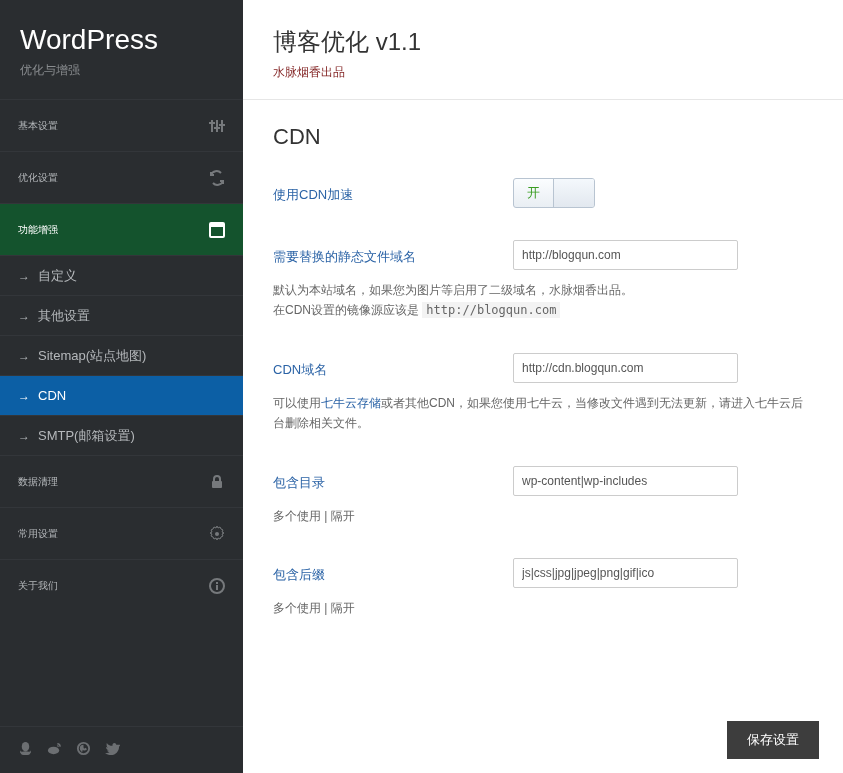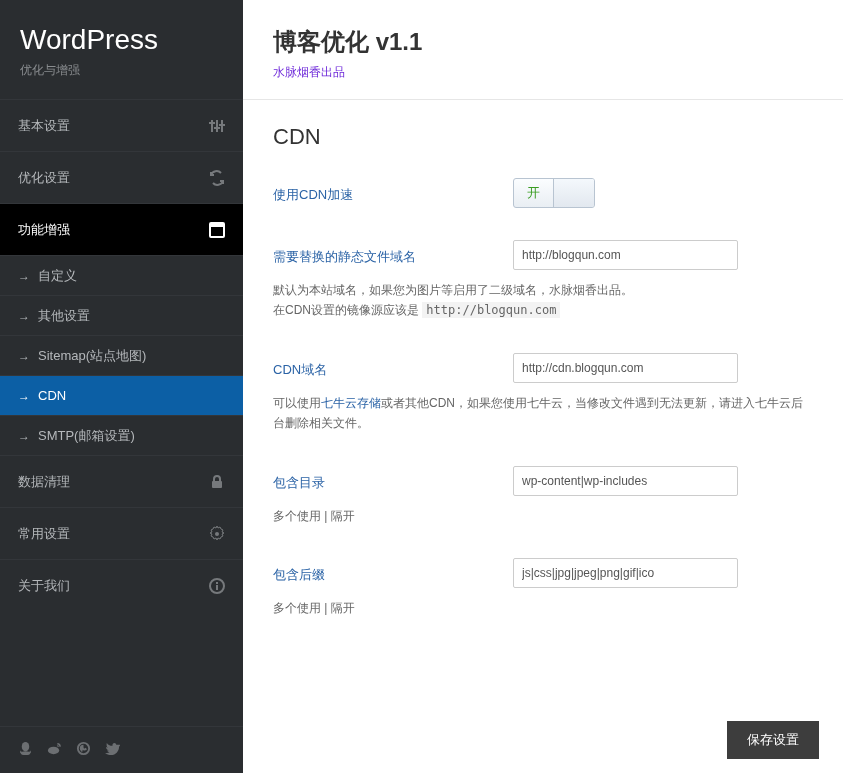--- a/index.html
+++ b/index.html
@@ -3,33 +3,33 @@
 <meta charset="utf-8">
 <style>
 * { box-sizing: border-box; margin: 0; padding: 0; }
 body { font-family: Arial, "Microsoft YaHei", sans-serif; font-size: 13px; color: #333; background: #fff; width: 843px; height: 773px; overflow: hidden; }
 .app { display: flex; height: 773px; }
 .sidebar { width: 243px; background: #2a2d30; display: flex; flex-direction: column; }
 .brand { padding: 24px 20px 20px; background: #2a2d30; }
 .brand-title { font-size: 28px; color: #fff; font-weight: normal; }
 .brand-sub { font-size: 12px; color: #8a8d90; margin-top: 6px; }
 .nav { flex: 1; }
-.nav-item { display: flex; align-items: center; justify-content: space-between; padding: 0 18px; height: 52px; color: #b5b8bb; border-top: 1px solid #33363a; cursor: pointer; font-size: 13px; }
-.nav-item.active { background: #000000; color: #fff; }
+.nav-item { display: flex; align-items: center; justify-content: space-between; padding: 0 18px; height: 52px; color: #b5b8bb; border-top: 1px solid #33363a; cursor: pointer; font-size: 10px; }
+.nav-item.active { background: #14532d; color: #fff; }
 .nav-sub { display: flex; align-items: center; padding: 0 18px; height: 40px; color: #b5b8bb; border-top: 1px solid #33363a; cursor: pointer; font-size: 13px; }
 .nav-sub.active { background: #0c5fa5; color: #fff; }
 .nav-sub .arrow { margin-right: 8px; font-size: 12px; }
 .nav-icon { width: 16px; height: 16px; opacity: 0.55; }
 .nav-item.active .nav-icon { opacity: 1; }
 .footer-icons { display: flex; gap: 14px; padding: 14px 18px; border-top: 1px solid #33363a; }
 .footer-icons span { color: #6c6f72; font-size: 15px; cursor: pointer; }
 .main { flex: 1; background: #fff; display: flex; flex-direction: column; position: relative; }
 .header { padding: 26px 30px 18px; border-bottom: 1px solid #e6e6e6; background: #fff; }
-.header-title { font-size: 24px; color: #333; font-weight: bold; }
-.header-sub { font-size: 12px; color: #6d28d9; margin-top: 6px; }
+.header-title { font-size: 24px; color: #333; font-weight: normal; }
+.header-sub { font-size: 12px; color: #7f1d1d; margin-top: 6px; }
 .content { padding: 24px 30px; flex: 1; overflow: auto; }
 .section-title { font-size: 22px; color: #333; margin-bottom: 28px; font-weight: normal; }
 .form-row { display: flex; margin-bottom: 10px; }
 .form-block { margin-bottom: 32px; }
 .form-label { width: 240px; color: #2b63a6; font-size: 13px; padding-top: 8px; }
 .form-control { flex: 1; }
 .toggle { display: inline-flex; border: 1px solid #b8c4d1; border-radius: 3px; background: linear-gradient(#fbfdff,#e9eef3); overflow: hidden; }
 .toggle-on { width: 40px; height: 28px; display: flex; align-items: center; justify-content: center; color: #3a9d23; font-size: 13px; border-right: 1px solid #b8c4d1; }
 .toggle-off { width: 40px; height: 28px; background: linear-gradient(#f4f8fc,#e2e8ef); }
 .text-input { width: 225px; height: 30px; border: 1px solid #ccc; border-radius: 2px; padding: 0 8px; font-size: 12px; color: #555; }

